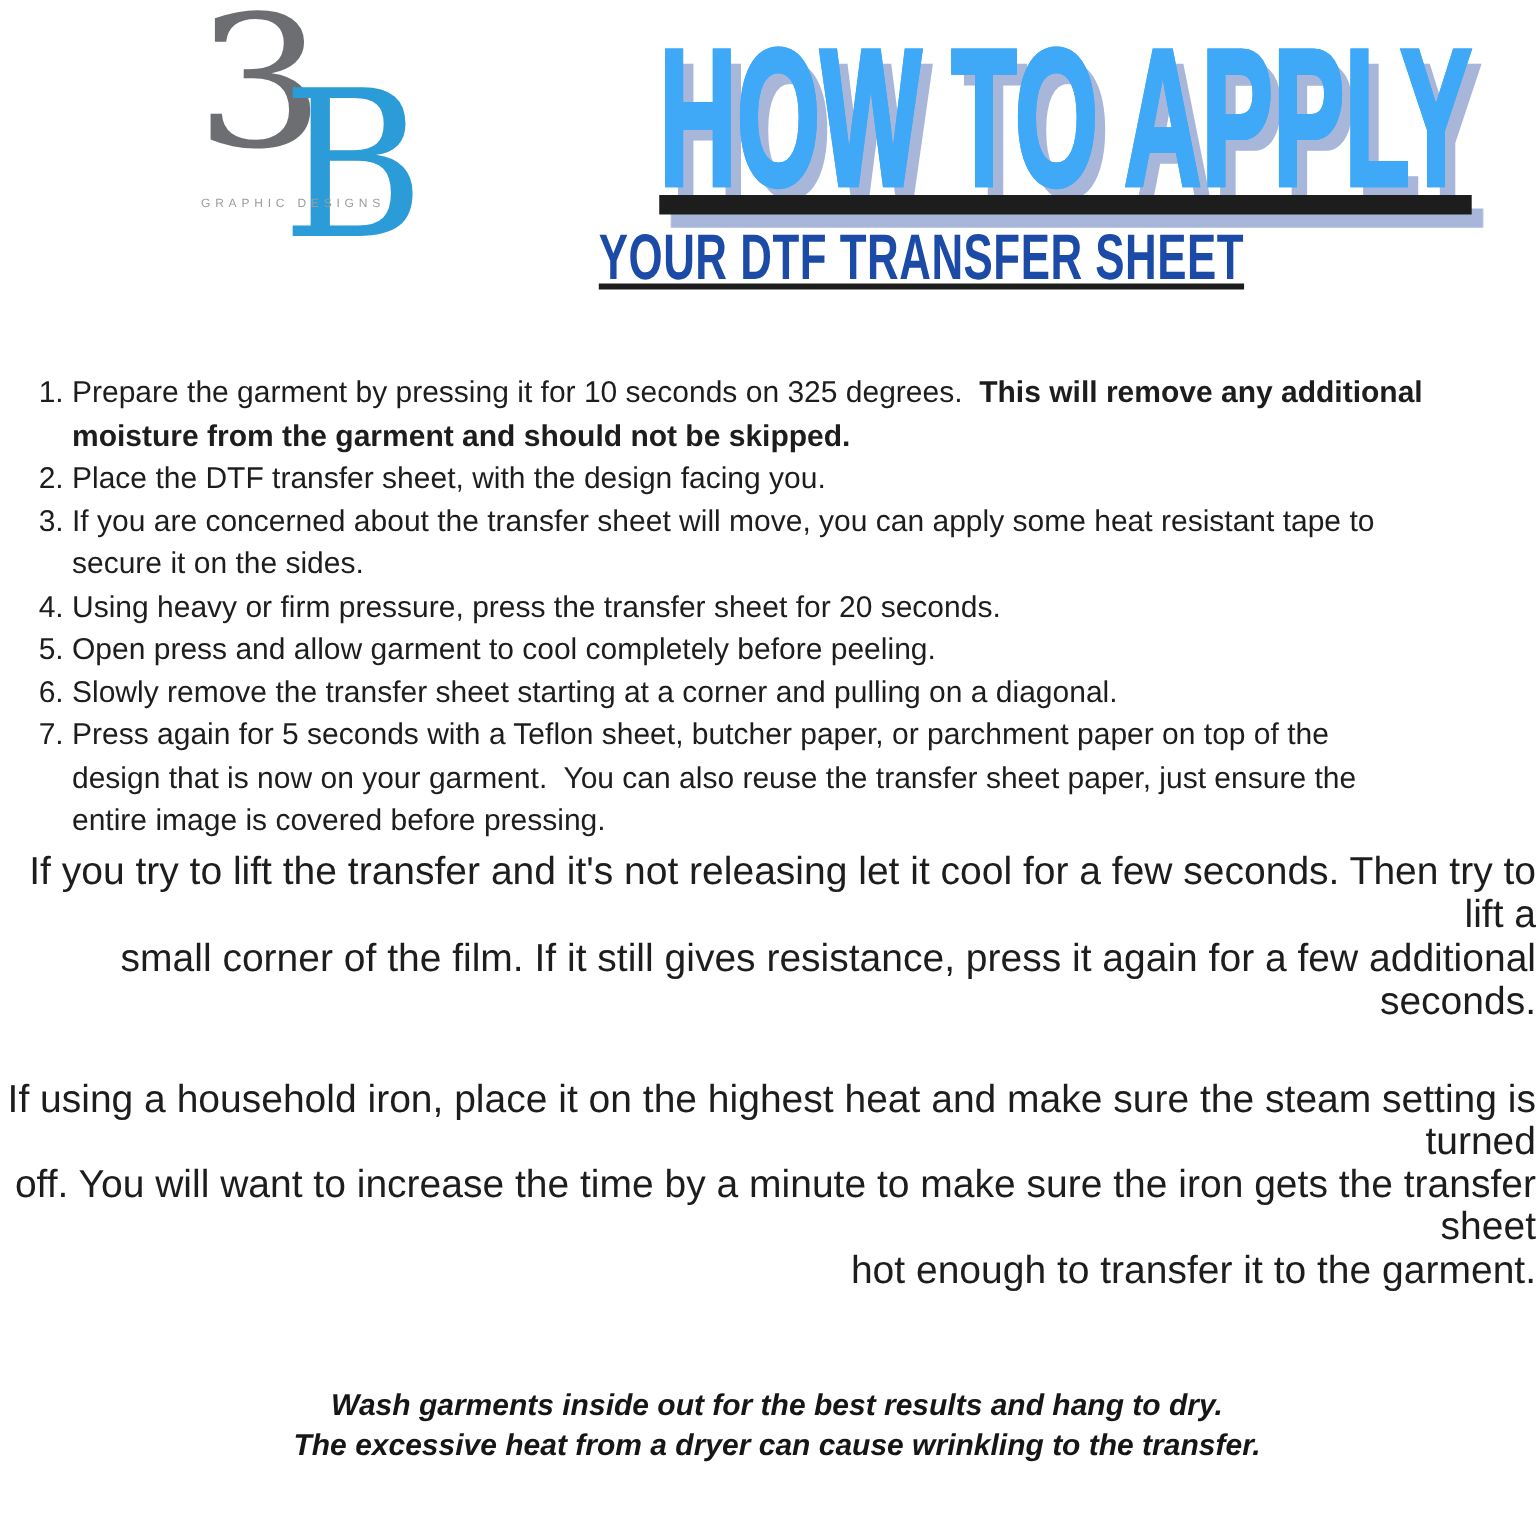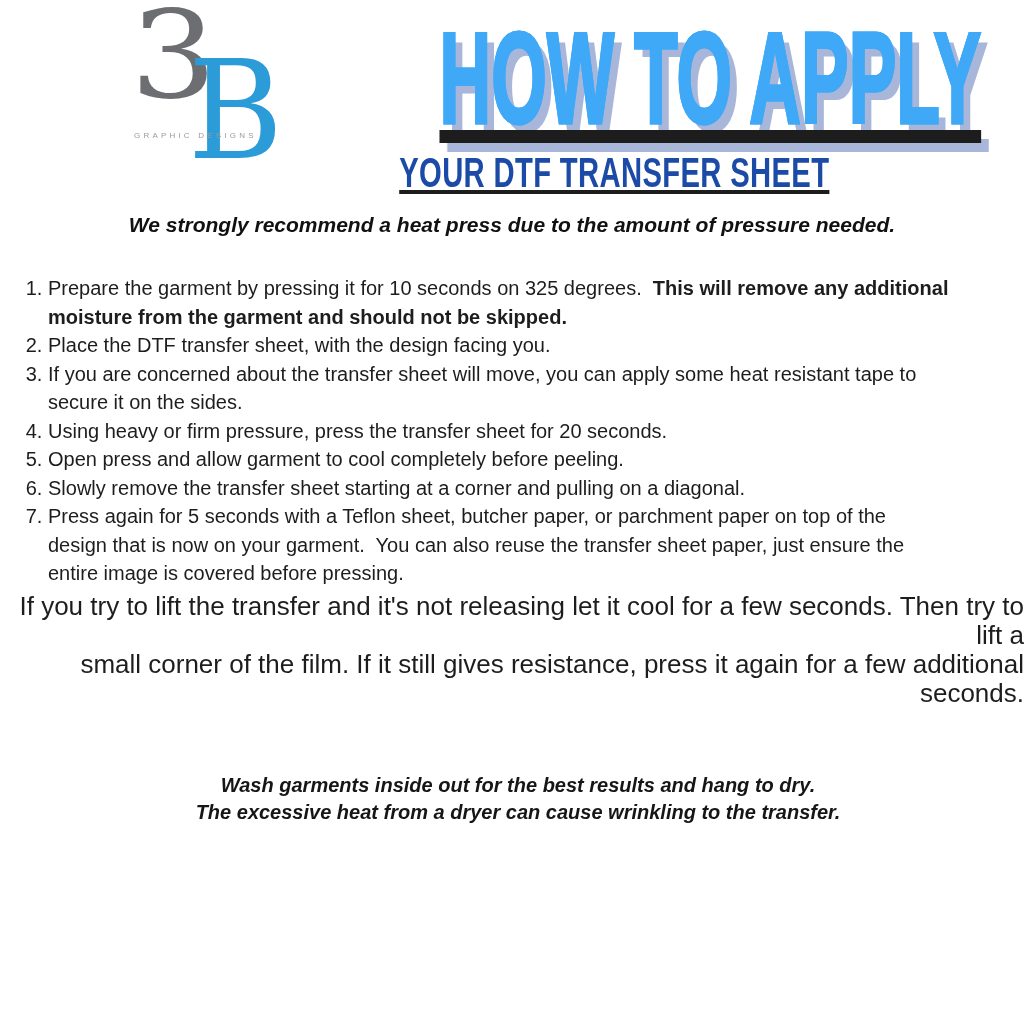--- a/index.html
+++ b/index.html
@@ -88,39 +88,41 @@
       <span class="l3">3</span>
       <span class="lB">B</span>
       <span class="tagline">GRAPHIC DESIGNS</span>
     </div>
     <div class="titlebox">
       <h1>HOW TO APPLY</h1>
       <h2>YOUR DTF TRANSFER SHEET</h2>
     </div>
   </header>
 
-  <p class="rec">We strongly recommend a heat press due to the amount of pressure needed.</p>
 
 
   <ol class="steps">
     <li><span>Prepare the garment by pressing it for 10 seconds on 325 degrees.  </span><strong>This will remove any additional
 moisture from the garment and should not be skipped.</strong></li>
     <li>Place the DTF transfer sheet, with the design facing you.</li>
     <li>If you are concerned about the transfer sheet will move, you can apply some heat resistant tape to
 secure it on the sides.</li>
     <li>Using heavy or firm pressure, press the transfer sheet for 20 seconds.</li>
     <li>Open press and allow garment to cool completely before peeling.</li>
     <li>Slowly remove the transfer sheet starting at a corner and pulling on a diagonal.</li>
     <li>Press again for 5 seconds with a Teflon sheet, butcher paper, or parchment paper on top of the
 design that is now on your garment.  You can also reuse the transfer sheet paper, just ensure the
 entire image is covered before pressing.</li>
   </ol>
 
   <p class="center-par">If you try to lift the transfer and it's not releasing let it cool for a few seconds. Then try to lift a
 small corner of the film. If it still gives resistance, press it again for a few additional seconds.</p>
 
+  <p class="center-par iron">If using a household iron, place it on the highest heat and make sure the steam setting is turned
+off. You will want to increase the time by a minute to make sure the iron gets the transfer sheet
+hot enough to transfer it to the garment.</p>
 
   <footer class="foot">
     <p>Wash garments inside out for the best results and hang to dry.</p>
     <p>The excessive heat from a dryer can cause wrinkling to the transfer.</p>
   </footer>
 
 </div>
 
 </body></html>

